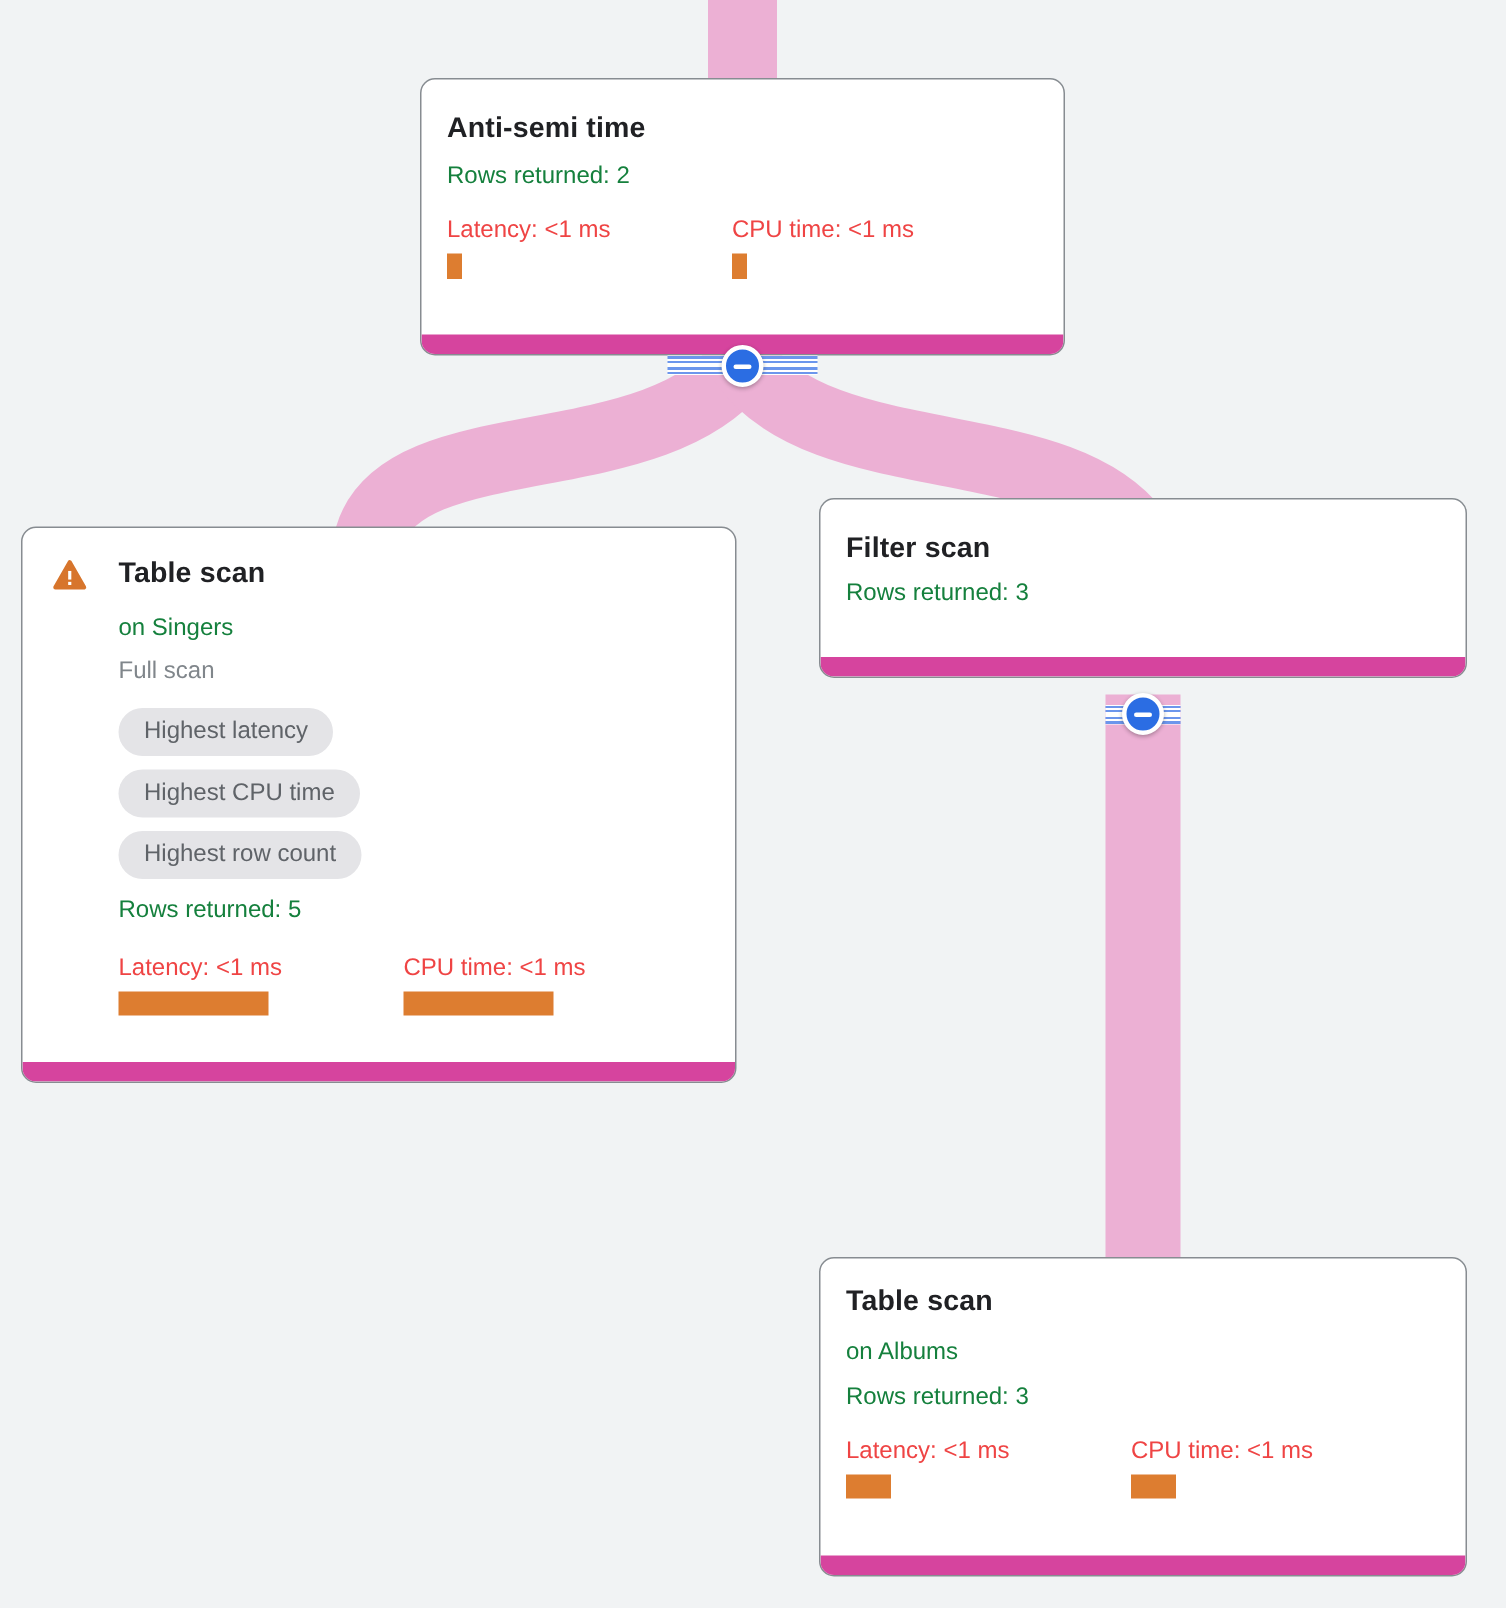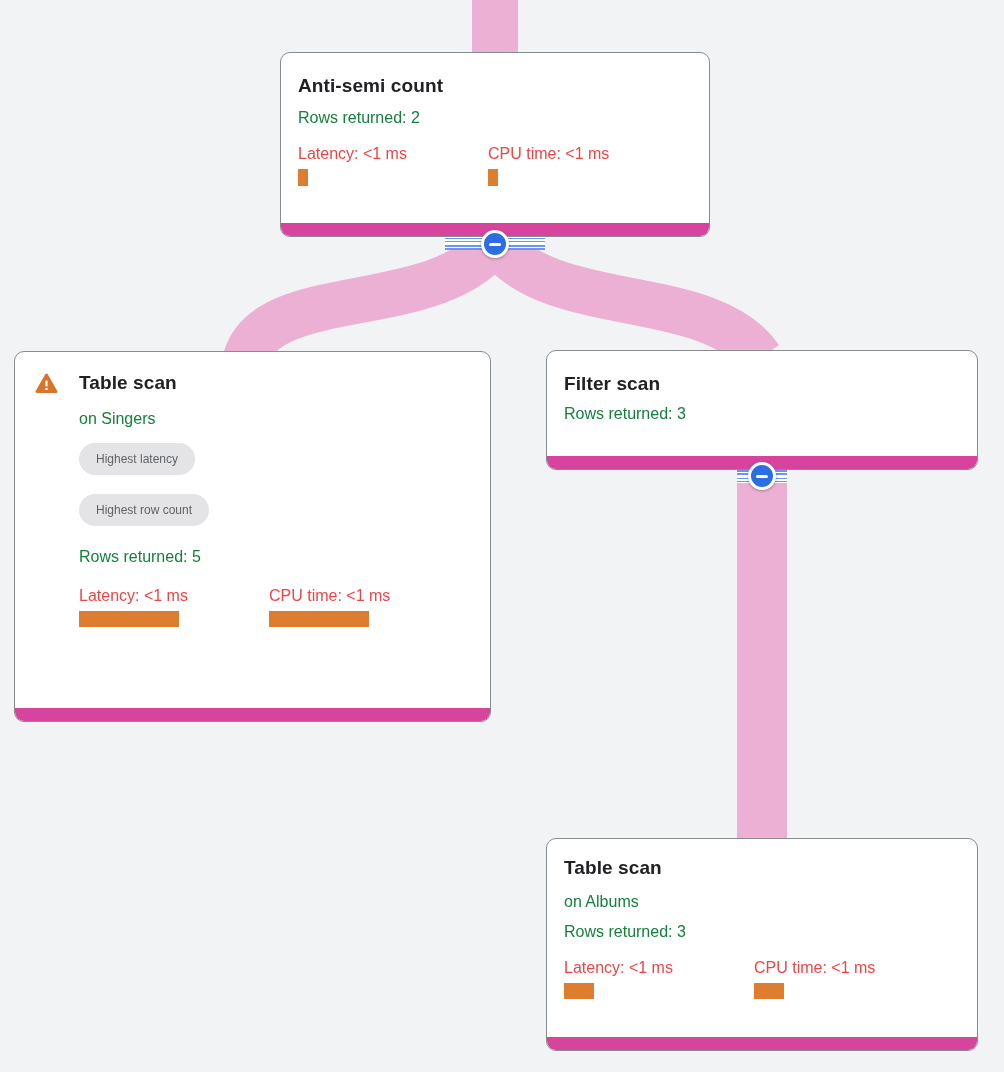--- a/index.html
+++ b/index.html
@@ -46,32 +46,32 @@
   #card-anti .node-title{margin-bottom:7px;}
 
   
   #card-singers{left:14px;top:351px;width:477px;height:371px;padding:18px 20px;}
   .title-row{display:flex;align-items:center;}
   .warn{width:23px;height:21px;flex:0 0 auto;margin-right:21px;}
   .indent{margin-left:44px;}
   .badge{
     display:block;width:fit-content;
     background:#e4e4e7;color:#5f6368;
-    font-size:12px;line-height:24px;
+    font-size:16px;line-height:24px;
     padding:4px 17px;border-radius:17px;
-    margin-bottom:19px;
+    margin-bottom:9px;
   }
   .badge-list{margin-top:12px;}
   #card-singers .sub1{margin-top:11px;}
   #card-singers .sub2{margin-top:5px;}
   #card-singers .rows{margin-top:8px;}
   #card-singers .metrics-row{margin-top:15px;}
 
   
-  #card-filter{left:546px;top:350px;width:432px;height:120px;padding:20px 17px;}
+  #card-filter{left:546px;top:332px;width:432px;height:120px;padding:20px 17px;}
   #card-filter .node-title{margin-bottom:5px;}
 
   
   #card-albums{left:546px;top:838px;width:432px;height:213px;padding:16px 17px;}
   #card-albums .node-title{margin-bottom:6px;}
   #card-albums .node-line{line-height:30px;}
   #card-albums .metrics-row{margin-top:9px;}
 
   
   .collapse-stripes{
@@ -106,21 +106,21 @@
 <div class="canvas">
 
   <svg class="edges" width="1004" height="1072">
     <rect x="472" y="0" width="46" height="58" fill="#ecb0d4"></rect>
     <path d="M 495 241 C 438 320, 268 282, 246 358" fill="none" stroke="#ecb0d4" stroke-width="46"></path>
     <path d="M 495 241 C 548 318, 710 284, 760 358" fill="none" stroke="#ecb0d4" stroke-width="46"></path>
     <rect x="737" y="463" width="50" height="382" fill="#ecb0d4"></rect>
   </svg>
 
   <div class="node-card mini" id="card-anti">
-    <p class="node-title">Anti-semi count</p>
+    <p class="node-title">Anti-semi time</p>
     <div class="node-line">Rows returned: 2</div>
     <div class="metrics-row">
       <div class="metric-col">
         <div class="metric-label">Latency: &lt;1 ms</div>
         <div class="metric-bar" style="width: 10px;"></div>
       </div>
       <div class="metric-col">
         <div class="metric-label">CPU time: &lt;1 ms</div>
         <div class="metric-bar" style="width: 10px;"></div>
       </div>
@@ -132,22 +132,24 @@
     <div class="title-row">
       <svg class="warn" viewBox="0 0 24 22">
         <path d="M12 2 L22 19.5 L2 19.5 Z" fill="#d7752c" stroke="#d7752c" stroke-width="3" stroke-linejoin="round"></path>
         <rect x="10.9" y="8" width="2.2" height="6" fill="#ffffff"></rect>
         <rect x="10.9" y="15.6" width="2.2" height="2.2" fill="#ffffff"></rect>
       </svg>
       <p class="node-title">Table scan</p>
     </div>
     <div class="indent">
       <div class="node-line sub1">on Singers</div>
+      <div class="node-line muted sub2">Full scan</div>
       <div class="badge-list">
         <span class="badge">Highest latency</span>
+        <span class="badge">Highest CPU time</span>
         <span class="badge">Highest row count</span>
       </div>
       <div class="node-line rows">Rows returned: 5</div>
       <div class="metrics-row">
         <div class="metric-col">
           <div class="metric-label">Latency: &lt;1 ms</div>
           <div class="metric-bar" style="width: 100px;"></div>
         </div>
         <div class="metric-col">
           <div class="metric-label">CPU time: &lt;1 ms</div>

